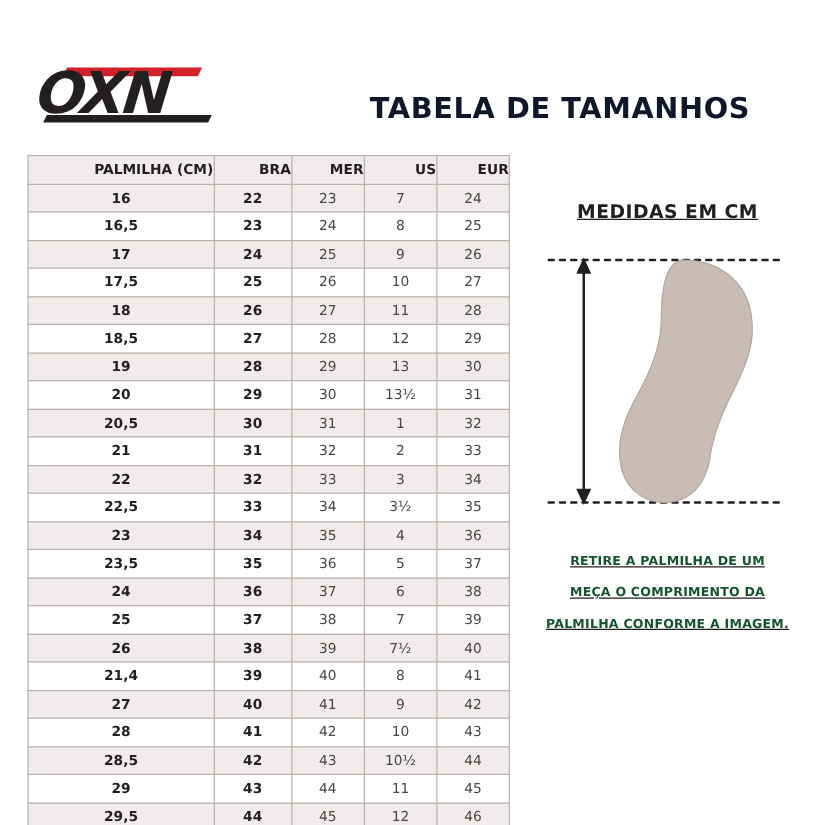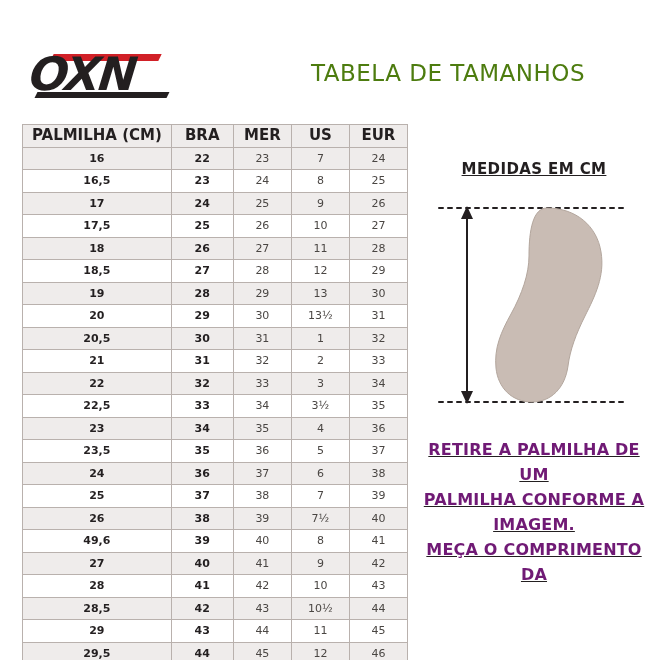--- a/index.html
+++ b/index.html
@@ -60,28 +60,28 @@
     left: 6px;
     top: 44px;
     width: 132px;
     height: 6px;
     background: #231f20;
     transform: skewX(-26deg);
   }
   .title {
     position: absolute;
     left: 258px;
-    top: 14px;
+    top: 28px;
     width: 380px;
     text-align: center;
     font-family: "DejaVu Sans", sans-serif;
-    font-weight: normal;
+    font-weight: bold;
     font-size: 23px;
     letter-spacing: 0.5px;
-    color: #4d7c0f;
+    color: #0f172a;
   }
 
   
   .table-wrap {
     position: absolute;
     left: 22px;
     top: 124px;
     width: 386px;
   }
   table.size-table {
@@ -94,22 +94,23 @@
   table.size-table td {
     border: 1px solid #b9b1ad;
     text-align: center;
     height: 21.5px;
     padding: 0;
     line-height: 21.5px;
   }
   table.size-table thead th {
     background: #efeceb;
     font-weight: bold;
-    font-size: 15px;
+    font-size: 11px;
     color: #231f20;
+    text-align: right;
   }
   table.size-table tbody tr:nth-child(odd) td {
     background: #efeceb;
   }
   table.size-table tbody tr:nth-child(even) td {
     background: #ffffff;
   }
   td.col-palmilha { width: 150px; font-weight: bold; }
   td.col-bra { width: 62px; font-weight: bold; }
   td.col-mer { width: 58px; font-weight: normal; color: #4a4643; }
@@ -141,23 +142,23 @@
   .diagram {
     position: relative;
     margin: 22px auto 0 auto;
     width: 210px;
     height: 215px;
   }
   .note {
     margin-top: 22px;
     font-family: "DejaVu Sans", sans-serif;
     font-weight: bold;
-    font-size: 16px;
+    font-size: 10px;
     line-height: 25px;
-    color: #701a75;
+    color: #14532d;
     letter-spacing: 0.2px;
   }
 </style>
 </head>
 <body>
 
 <div class="page">
 
   <div class="header">
     <div class="logo">
@@ -293,21 +294,21 @@
             <td class="col-eur">39</td>
           </tr>
           <tr>
             <td class="col-palmilha">26</td>
             <td class="col-bra">38</td>
             <td class="col-mer">39</td>
             <td class="col-us">7½</td>
             <td class="col-eur">40</td>
           </tr>
           <tr>
-            <td class="col-palmilha">49,6</td>
+            <td class="col-palmilha">21,4</td>
             <td class="col-bra">39</td>
             <td class="col-mer">40</td>
             <td class="col-us">8</td>
             <td class="col-eur">41</td>
           </tr>
           <tr>
             <td class="col-palmilha">27</td>
             <td class="col-bra">40</td>
             <td class="col-mer">41</td>
             <td class="col-us">9</td>
@@ -366,18 +367,18 @@
                  C 136 188, 122 202, 103 202
                  C 83 202, 69 188, 67 168
                  C 65 148, 72 132, 82 114
                  C 93 94, 100 74, 100 56
                  C 100 30, 104 8, 118 8 Z" fill="#c9bcb4" stroke="#b3a69d" stroke-width="1"></path>
       </svg>
     </div>
 
     <div class="note">
       <div>RETIRE A PALMILHA DE UM</div>
+      <div>MEÇA O COMPRIMENTO DA</div>
       <div>PALMILHA CONFORME A IMAGEM.</div>
-      <div>MEÇA O COMPRIMENTO DA</div>
     </div>
   </div>
 
 </div>
 
 </body></html>

